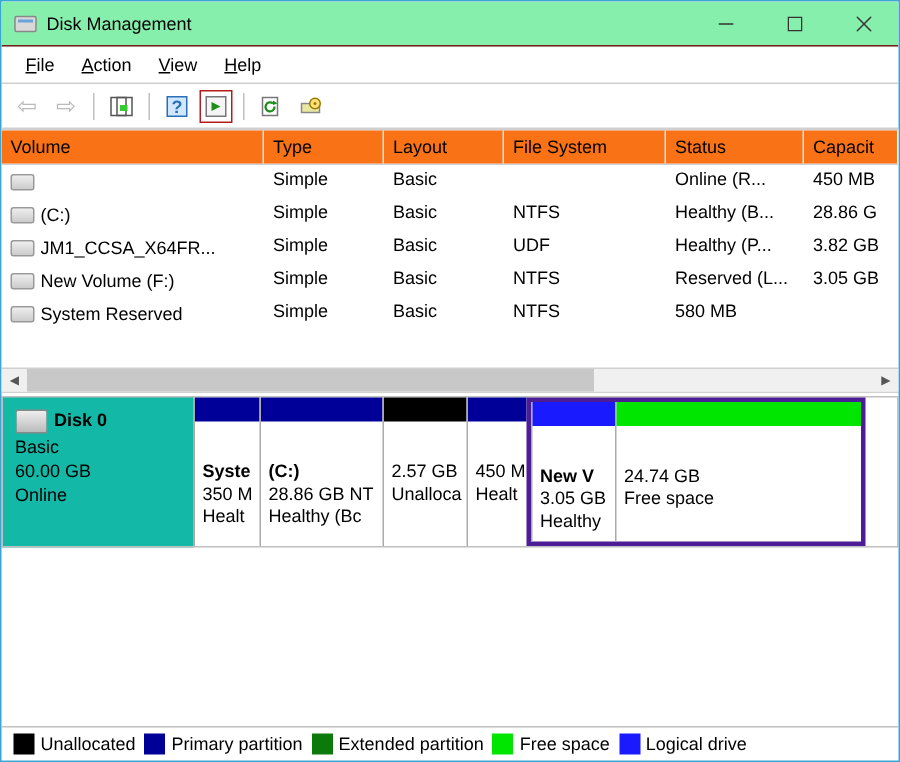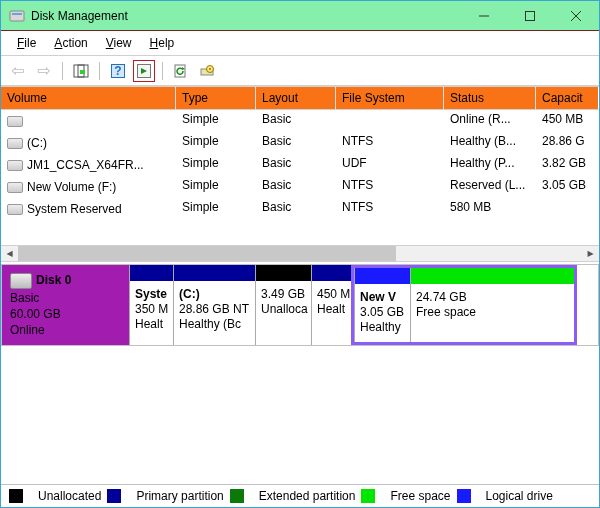--- a/index.html
+++ b/index.html
@@ -37,39 +37,39 @@
   .c3 { width: 108px; }
   .c4 { width: 92px; }
   .c5 { width: 62px; }
 
   .hscroll { height: 17px; display:flex; border-top:1px solid #d0d0d0; border-bottom:1px solid #d0d0d0;}
   .hs-btn { width:17px; background:#f0f0f0; display:flex;align-items:center;justify-content:center;font-size:8px;color:#555;}
   .hs-track { flex:1; background:#f0f0f0; position:relative;}
   .hs-thumb { position:absolute; left:0; top:0; height:100%; width:67%; background:#c8c8c8;}
 
   .graphic-area { display:flex; margin-top:2px; }
-  .disk-label { width: 128px; padding:8px; border:1px solid #c0c0c0; border-right:none; background:#a21caf; position:relative;}
+  .disk-label { width: 128px; padding:8px; border:1px solid #c0c0c0; border-right:none; background:#14b8a6; position:relative;}
   .disk-ico { display:inline-block; width:22px; height:16px; background:linear-gradient(#eee,#bbb); border:1px solid #888; border-radius:2px; vertical-align:middle; margin-right:4px;}
   .disk-name { font-weight:bold; }
   .disk-sub { margin-top:2px; }
   .parts { flex:1; display:flex; border:1px solid #c0c0c0; border-left:none; }
   .part { border-left:1px solid #aaa; display:flex; flex-direction:column; }
   .part .bar { height:16px; }
-  .part .body { padding:6px 5px; font-size:11px; line-height:1.25; white-space:nowrap; overflow:hidden; flex:1;}
+  .part .body { padding:6px 5px; font-size:11px; line-height:1.25; white-space:nowrap; overflow:hidden; flex:1;margin-top:20px;}
   .part .pname { font-weight:bold; }
-  .ext-wrap { border:3px solid #8b5cf6; display:flex;justify-content:space-between; }
+  .ext-wrap { border:3px solid #4c1d95; display:flex;justify-content:space-between; }
   .ext-wrap .part { border-left:1px solid #aaa;}
   .barnavy { background:#000099;}
   .barblack { background:#000;}
   .barblue { background:#1a1aff;}
   .bargreen { background:#00e600;}
 
   .legend { display:flex; align-items:center; gap:6px; padding:4px 8px; border-top:1px solid #c0c0c0; margin-top:auto;}
   .sw { width:14px; height:14px; display:inline-block; margin-right:2px;}
-  .lg { display:flex; align-items:center; gap:13px;}
+  .lg { display:flex; align-items:center; gap:2px;}
 </style>
 </head>
 <body>
 
 <div class="titlebar">
   <svg class="title-ico" viewBox="0 0 16 16">
       <rect x="1" y="3" width="14" height="10" rx="1" fill="#d8d8d8" stroke="#888"></rect>
       <rect x="3" y="5" width="10" height="2" fill="#6aa3d8"></rect>
     </svg>
   <div class="title-text">Disk Management</div>
@@ -241,21 +241,21 @@
     <div class="body">
           <div class="pname">(C:)</div>
     <div>28.86 GB NT</div>
     <div>Healthy (Bc</div>
         </div>
       </div>
       <div class="part" style="width: 56px;">
         <div class="bar barblack"></div>
     <div class="body">
           <div class="pname"></div>
-    <div>3.49 GB</div>
+    <div>2.57 GB</div>
     <div>Unalloca</div>
         </div>
       </div>
       <div class="part" style="width: 40px;">
         <div class="bar barnavy"></div>
     <div class="body">
           <div class="pname"></div>
     <div>450 M</div>
     <div>Healt</div>
         </div>

